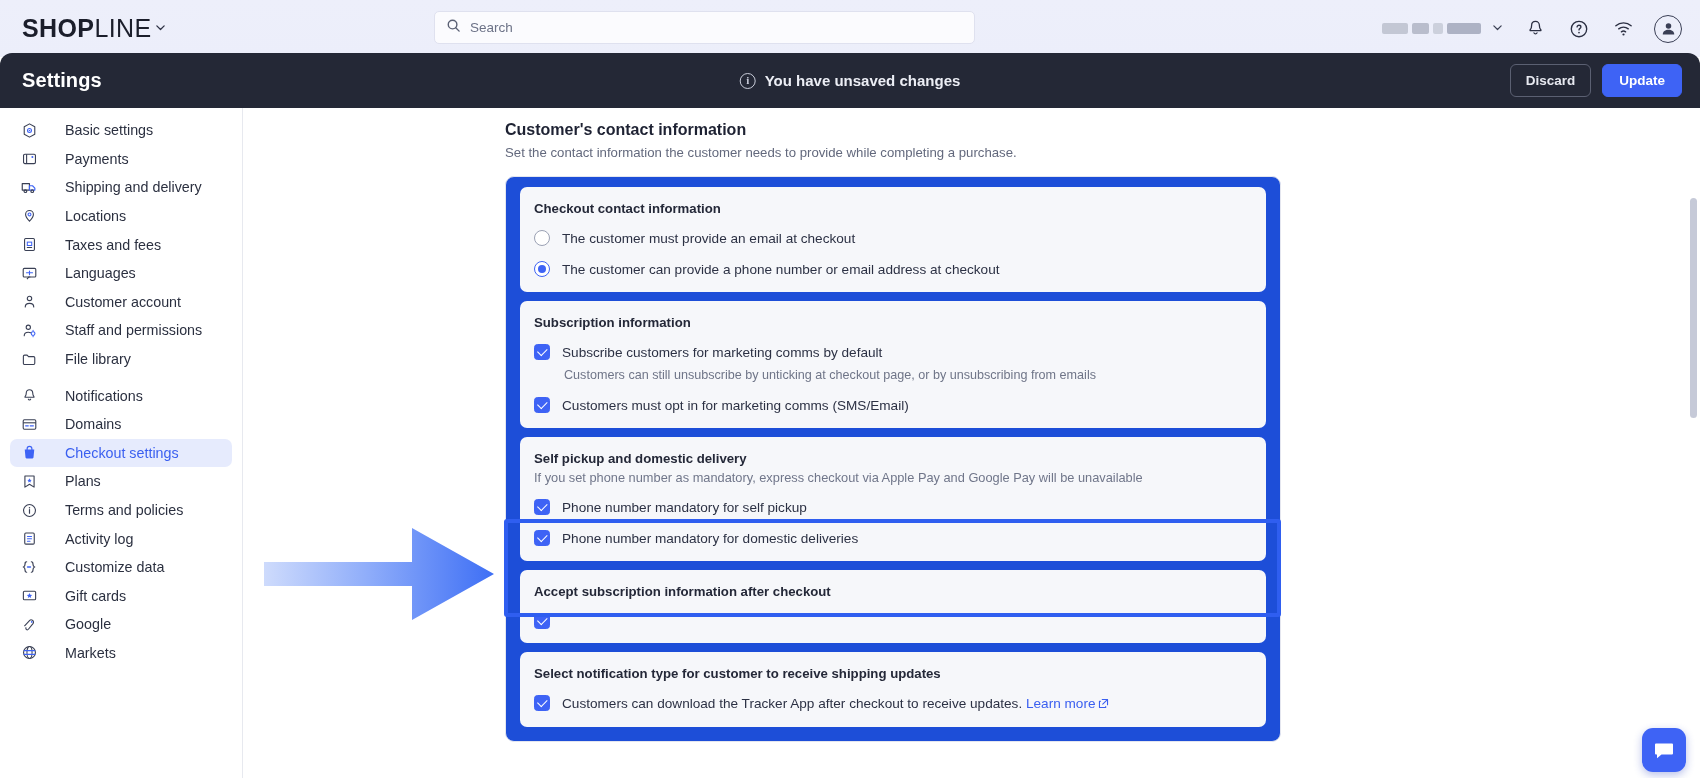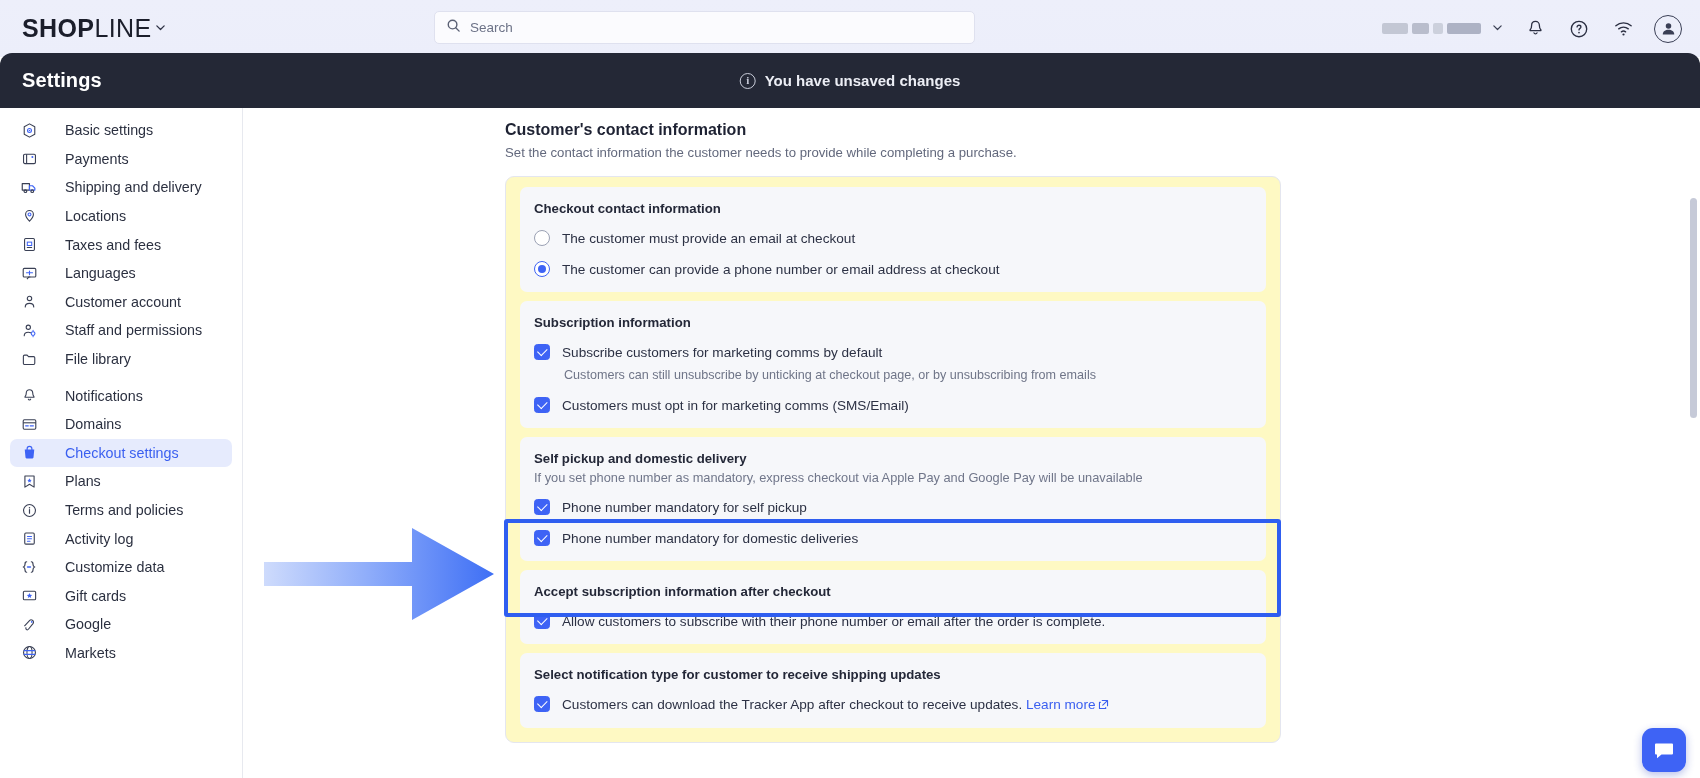--- a/index.html
+++ b/index.html
@@ -106,21 +106,21 @@
     background: #ffffff; overflow: hidden;
   }
   .content { position: absolute; left: 262px; top: 0; width: 840px; }
   .page-h {
     font-size: 16px; font-weight: 700; color: #1e2233; margin-top: 13px;
   }
   .page-sub { font-size: 13.2px; color: #63697d; margin-top: 6px; }
 
   .card {
     margin-top: 16px; width: 776px;
-    border: 1px solid #e4e6ef; border-radius: 9px; background: #fef9c3;
+    border: 1px solid #e4e6ef; border-radius: 9px; background: #1d4ed8;
     padding: 10px 14px 14px 14px;
   }
 
   .panel {
     background: #f6f7fa; border-radius: 7px; padding: 14px 14px 14px 14px;
     margin-bottom: 9px;
   }
   .panel:last-child { margin-bottom: 0; }
   .panel-title { font-size: 13.2px; font-weight: 700; color: #242838; }
   .panel-desc { font-size: 12.8px; color: #70768a; margin-top: 4px; }
@@ -252,20 +252,24 @@
 </div>
 
 <div class="settings-bar">
   <div class="settings-title">Settings</div>
 
   <div class="unsaved">
     <span class="info-circle">i</span>
     <span>You have unsaved changes</span>
   </div>
 
+  <div class="settings-actions">
+    <button class="btn-discard">Discard</button>
+    <button class="btn-update">Update</button>
+  </div>
 </div>
 
 <div class="sidebar" id="sidebar">
     <div class="nav-item" style="margin-top: 2px; height: 28.6px;">
       <span class="nav-ico">
         <svg width="17" height="17" viewBox="0 0 20 20">
           <path d="M10 2.2 16.2 5.6v8.8L10 17.8 3.8 14.4V5.6z" fill="none" stroke="#3a4055" stroke-width="1.3" stroke-linejoin="round"></path>
           <circle cx="10" cy="10" r="2.3" fill="none" stroke="#3e63f5" stroke-width="1.3"></circle>
           <circle cx="10" cy="10" r="0.9" fill="#3e63f5"></circle>
         </svg>
@@ -483,21 +487,20 @@
           </div>
           <div class="opt-row">
             <span class="cbx checked"></span>
             <span class="opt-label"><span>Phone number mandatory for domestic deliveries</span></span>
           </div>
         </div>
         <div class="panel">
           <div class="panel-title">Accept subscription information after checkout</div>
           <div class="opt-row">
             <span class="cbx checked"></span>
-            <span class="opt-label"><span>Allow customers to subscribe with their phone number or email after the order is complete.</span></span>
           </div>
         </div>
         <div class="panel">
           <div class="panel-title">Select notification type for customer to receive shipping updates</div>
           <div class="opt-row">
             <span class="cbx checked"></span>
             <span class="opt-label"><span>Customers can download the Tracker App after checkout to receive updates.</span> <a class="link-more">Learn more</a><span class="ext-ico"><svg width="11" height="11" viewBox="0 0 12 12">
                   <path d="M4.6 1.6h5.8v5.8" fill="none" stroke="#3a5ff0" stroke-width="1.2" stroke-linecap="round" stroke-linejoin="round"></path>
                   <path d="M10.2 1.8 5.2 6.8" stroke="#3a5ff0" stroke-width="1.2" stroke-linecap="round"></path>
                   <path d="M8.4 9.3v1.1H1.6V3.6h1.2" fill="none" stroke="#3a5ff0" stroke-width="1.2" stroke-linecap="round" stroke-linejoin="round"></path>

